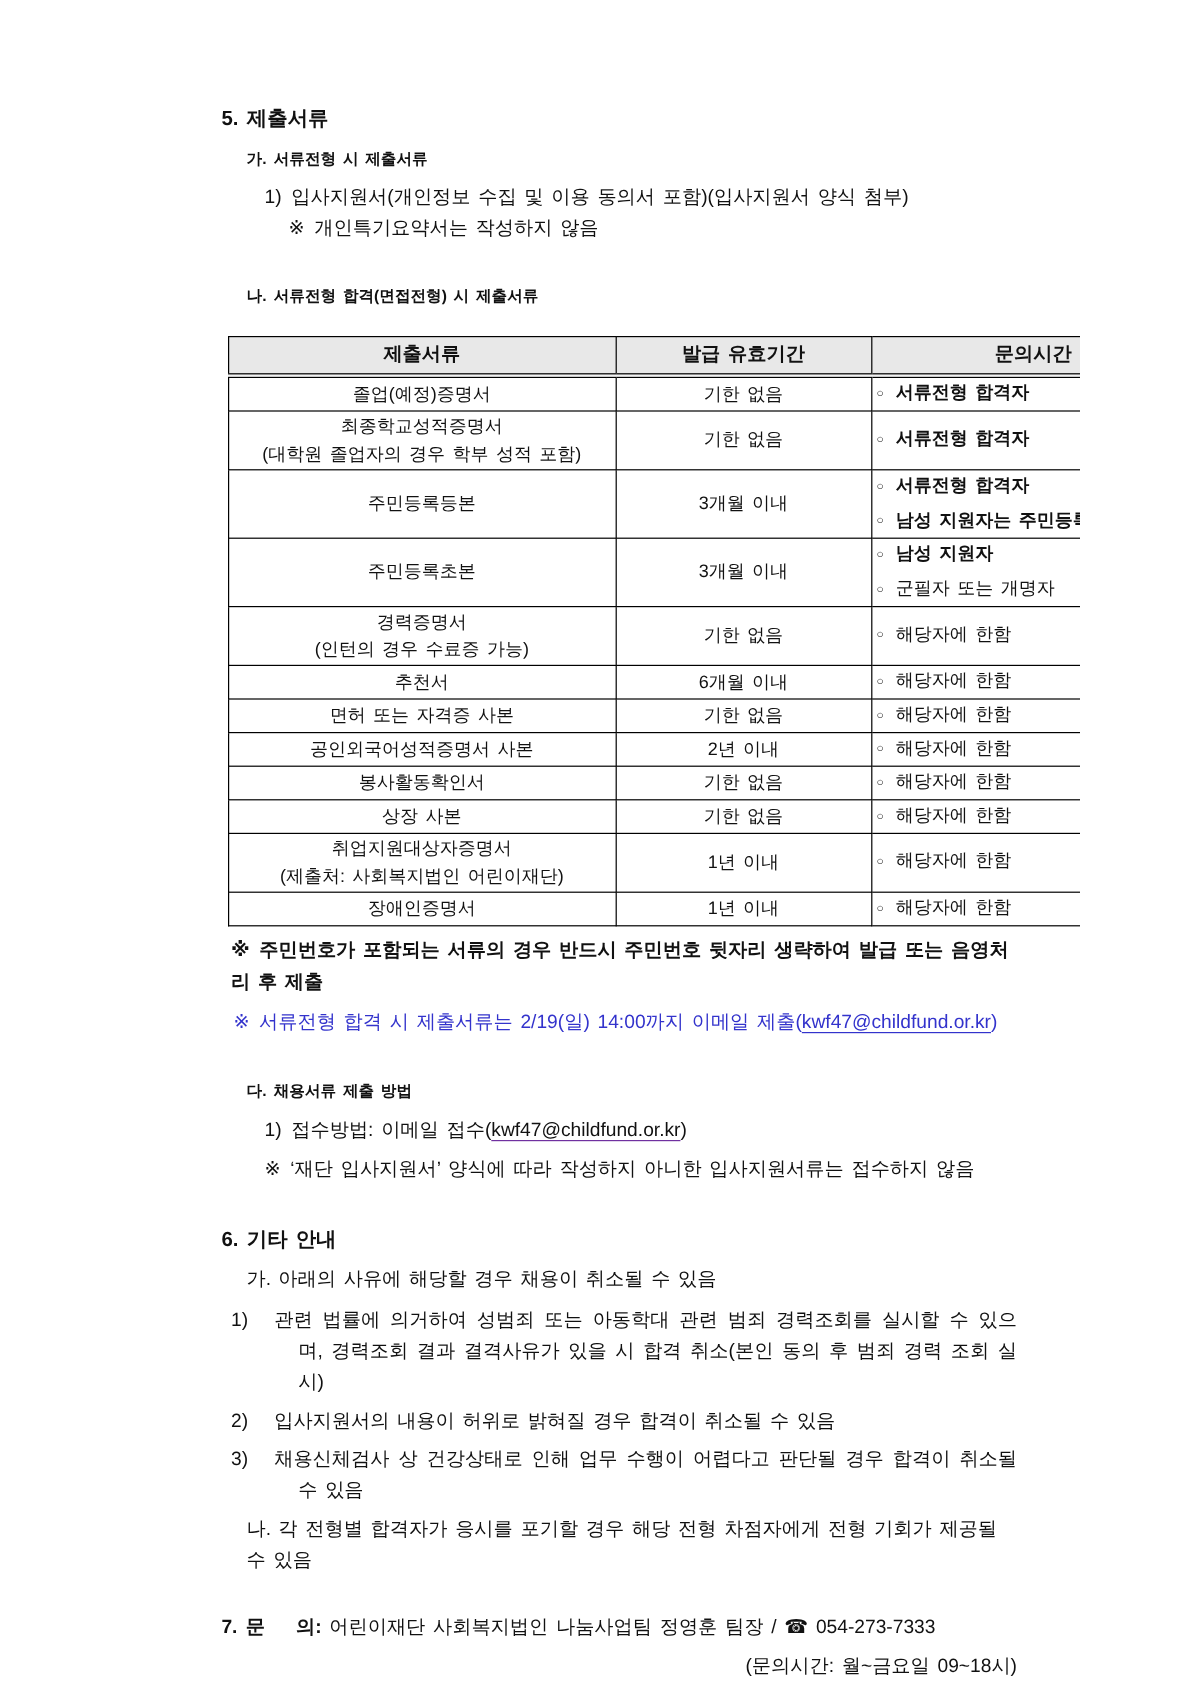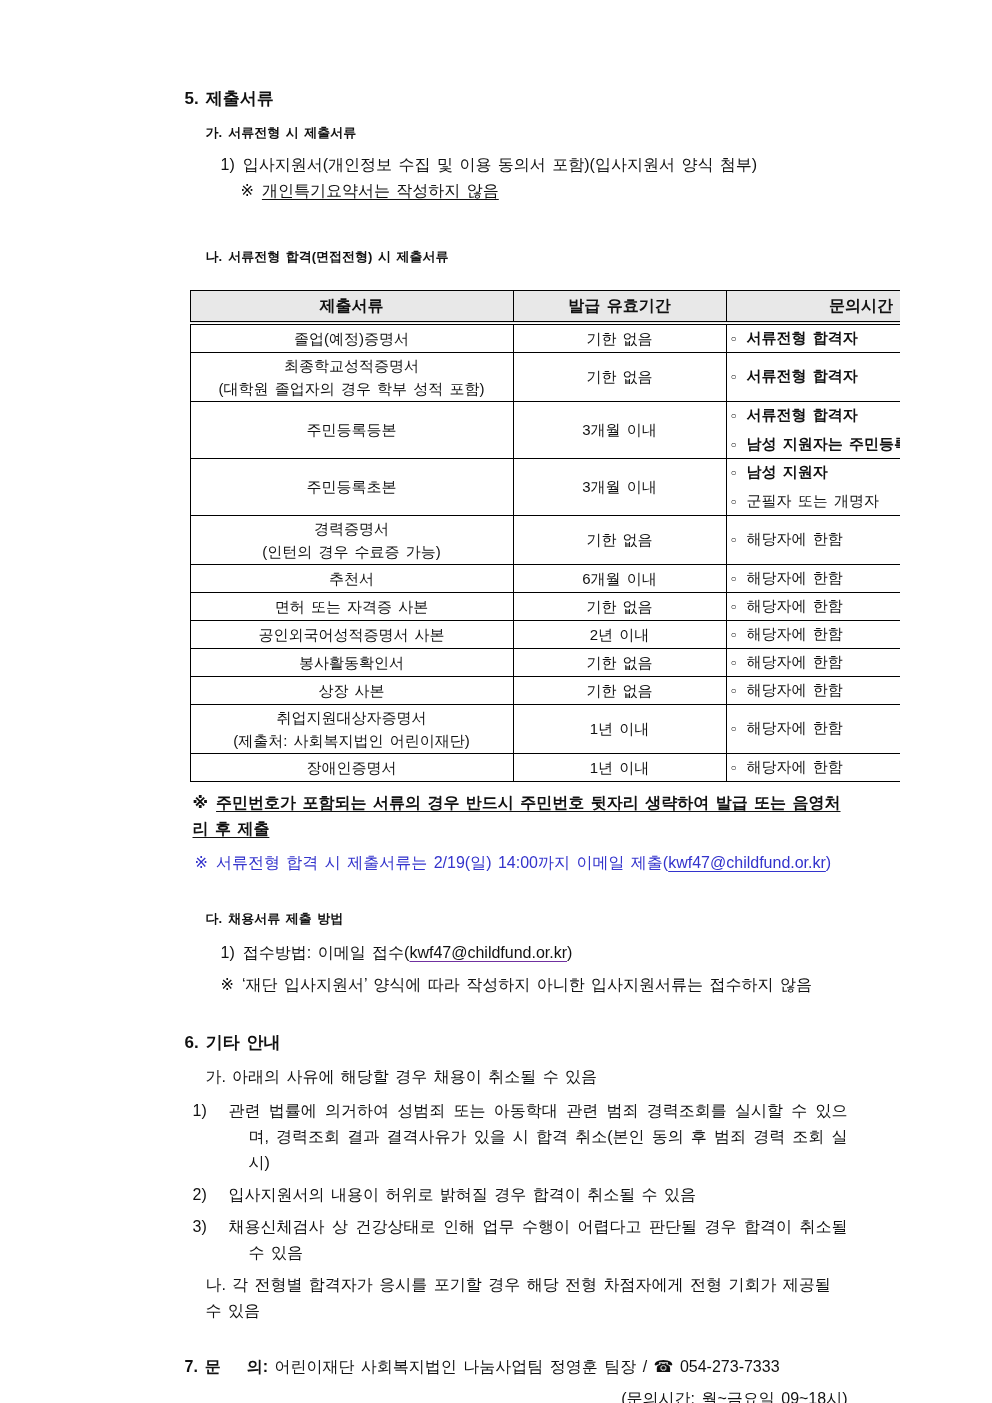--- a/index.html
+++ b/index.html
@@ -19,25 +19,25 @@
 
   .line { }
   .indent1 { margin-left: 21px; }
   .indent2 { margin-left: 36px; }
   .indent3 { margin-left: 56px; }
   .num { display: inline-block; }
   .mr { margin-right: 8px; }
 
   .mt6  { margin-top: 6px; }
   .mt8  { margin-top: 8px; }
-  .mt26 { margin-top: 40px; }
+  .mt26 { margin-top: 30px; }
   .mt30 { margin-top: 30px; }
   .mt32 { margin-top: 32px; }
 
-  .u { text-decoration: underline; text-underline-offset: 3px; }
+  .u { text-underline-offset: 3px; }
   .bold { font-weight: bold; }
   .blue { color: var(--blue); }
 
   a.mail-dark { color: var(--ink); text-decoration: underline; text-decoration-color: #7030a0; text-underline-offset: 3px; }
   a.mail-blue { color: var(--blue); text-decoration: underline; text-underline-offset: 3px; }
 
   
   table.doc-table { border-collapse: collapse; width: 806px; margin-left: 5px; margin-top: 20px; table-layout: fixed; }
   .doc-table th, .doc-table td { border: 1px solid #000; font-size: 15px; }
   .doc-table thead th {

